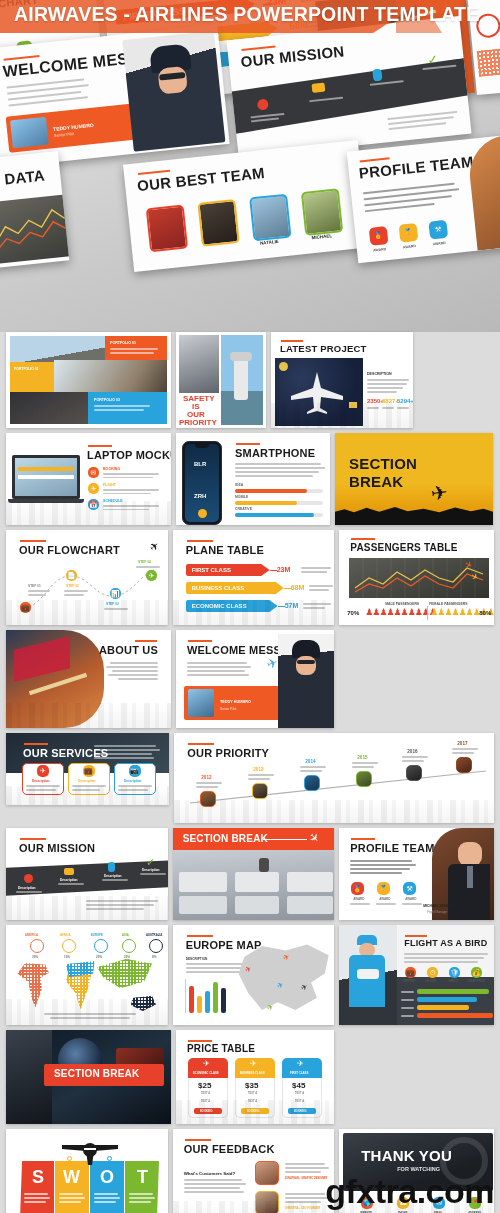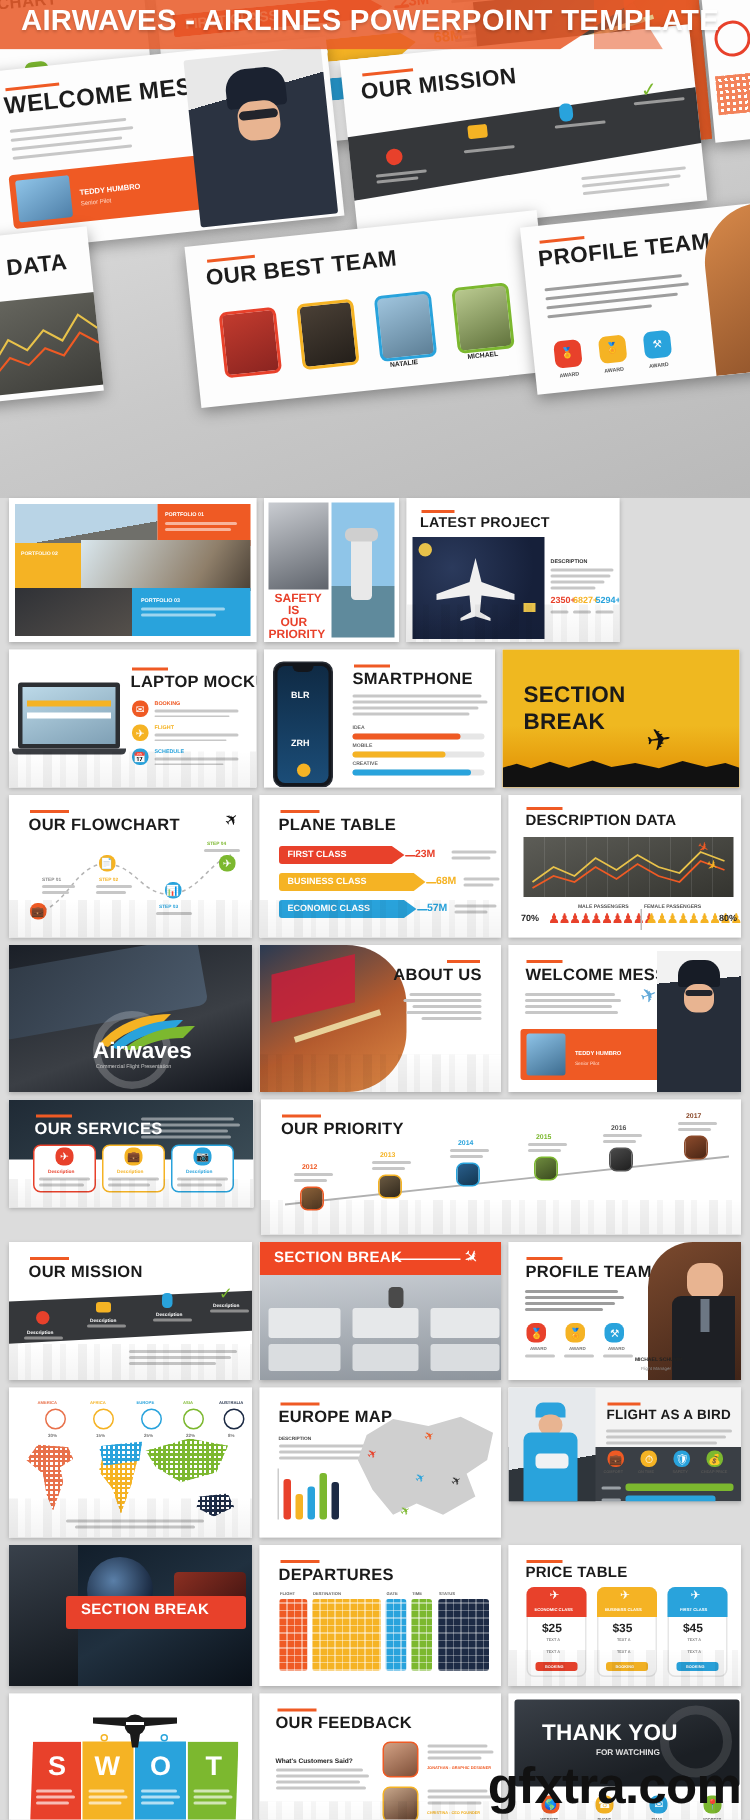--- a/index.html
+++ b/index.html
@@ -400,21 +400,21 @@
           <div class="txtline" style="left:136px;top:59px;width:20px;"></div>
           <div class="txtline" style="left:130px;top:73px;width:28px;"></div>
           <div class="txtline" style="left:130px;top:77px;width:22px;"></div>
           <div class="city"></div>
         </div>
       </div>
 
       <div class="card" style="width:158px;height:95px;">
         <div class="slide">
           <div class="rule-o" style="left:12px;top:8px;width:24px;height:1.5px;"></div>
-          <div class="s-title" style="left:11px;top:12px;font-size:10px;">DESCRIPTION DATA</div>
+          <div class="s-title" style="left:11px;top:12px;font-size:10px;">PASSENGERS TABLE</div>
           <div style="position:absolute;left:10px;top:28px;width:140px;height:40px;
                       background:linear-gradient(160deg,#5d5d57,#34342f);"></div>
           <svg style="position:absolute;left:10px;top:28px;" width="140" height="40" viewBox="0 0 140 40">
             <g stroke="rgba(255,255,255,.14)" stroke-width="0.5">
               <line x1="14" y1="0" x2="14" y2="40"></line>
                 <line x1="28" y1="0" x2="28" y2="40"></line>
               <line x1="42" y1="0" x2="42" y2="40"></line>
                 <line x1="56" y1="0" x2="56" y2="40"></line>
               <line x1="70" y1="0" x2="70" y2="40"></line>
                 <line x1="84" y1="0" x2="84" y2="40"></line>
@@ -432,35 +432,20 @@
           <div class="num" style="left:8px;top:80px;font-size:6px;color:#222;">70%</div>
           <div style="position:absolute;left:26px;top:77px;font-size:9px;color:#e8412b;letter-spacing:-1px;">♟♟♟♟♟♟♟♟♟♟</div>
           <div style="position:absolute;left:88px;top:76px;width:1px;height:14px;background:#bbb;"></div>
           <div style="position:absolute;left:91px;top:77px;font-size:9px;color:#f5b324;letter-spacing:-1px;">♟♟♟♟♟♟♟♟♟♟</div>
           <div class="num" style="left:140px;top:80px;font-size:6px;color:#222;">80%</div>
         </div>
       </div>
     </div>
 
     <div class="row">
-      <div class="card" style="width:165px;height:98px;">
-        <div class="slide" style="background:linear-gradient(160deg,#1a1f27,#3b3f45 60%,#10131a);">
-          <div style="position:absolute;left:-10px;top:6px;width:140px;height:46px;
-                      background:linear-gradient(140deg,#2f3945,#4b5a6b);transform:rotate(-10deg);border-radius:6px;"></div>
-          <div style="position:absolute;left:56px;top:44px;width:52px;height:52px;
-                      border:5px solid rgba(255,255,255,.22);border-radius:50%;"></div>
-          <svg style="position:absolute;left:58px;top:44px;" width="76" height="26" viewBox="0 0 76 26">
-            <path d="M2 22 C 16 6, 34 2, 50 2 L 42 10 C 28 10, 16 16, 8 24 Z" fill="#f5b324"></path>
-            <path d="M10 24 C 24 10, 40 6, 58 6 L 50 14 C 36 14, 24 19, 16 26 Z" fill="#29a3dc"></path>
-            <path d="M18 26 C 32 14, 48 10, 66 10 L 58 18 C 44 18, 32 22, 24 28 Z" fill="#7cb82f"></path>
-          </svg>
-          <div class="num" style="left:56px;top:62px;font-size:15px;color:#fff;">Airwaves</div>
-          <div class="num" style="left:58px;top:79px;font-size:3.6px;color:#c8c8c8;font-weight:normal;">Commercial Flight Presentation</div>
-        </div>
-      </div>
 
       <div class="card" style="width:165px;height:98px;">
         <div class="slide">
           <div style="position:absolute;left:0;top:0;width:98px;height:98px;
                       background:linear-gradient(150deg,#2a3a52,#b45b2e 55%,#e08a45);
                       border-radius:0 40px 40px 0;"></div>
           <div style="position:absolute;left:8px;top:6px;width:56px;height:46px;background:#c9203a;
                       -webkit-clip-path:polygon(0 30%,100% 0,100% 70%,0 100%);clip-path:polygon(0 30%,100% 0,100% 70%,0 100%);opacity:.85;"></div>
           <div style="position:absolute;left:22px;top:52px;width:60px;height:4px;background:#e8d29a;transform:rotate(-18deg);"></div>
           <div class="rule-o" style="right:14px;top:10px;width:22px;height:1.5px;"></div>
@@ -710,21 +695,21 @@
                -webkit-clip-path:polygon(10% 18%,28% 4%,52% 10%,74% 2%,96% 16%,92% 40%,78% 52%,84% 72%,62% 88%,44% 78%,28% 88%,14% 66%,4% 40%);
                clip-path:polygon(10% 18%,28% 4%,52% 10%,74% 2%,96% 16%,92% 40%,78% 52%,84% 72%,62% 88%,44% 78%,28% 88%,14% 66%,4% 40%);"></div>
           <div class="plane-glyph" style="left:72px;top:40px;font-size:8px;color:#e8412b;transform:rotate(-30deg);">✈</div>
           <div class="plane-glyph" style="left:110px;top:28px;font-size:8px;color:#ef5a24;transform:rotate(-30deg);">✈</div>
           <div class="plane-glyph" style="left:104px;top:56px;font-size:8px;color:#29a3dc;transform:rotate(-30deg);">✈</div>
           <div class="plane-glyph" style="left:94px;top:78px;font-size:8px;color:#7cb82f;transform:rotate(-30deg);">✈</div>
           <div class="plane-glyph" style="left:128px;top:58px;font-size:8px;color:#333;transform:rotate(-30deg);">✈</div>
         </div>
       </div>
 
-      <div class="card" style="width:158px;height:76px;">
+      <div class="card" style="width:158px;height:100px;">
         <div class="slide" style="background:linear-gradient(180deg,#f4f4f4 0 52%,#3a3f45 52% 100%);">
           <div style="position:absolute;left:0;top:0;width:58px;height:100px;
                       background:linear-gradient(170deg,#e6e9ec 0 50%,#2f353b 50% 100%);"></div>
           <div style="position:absolute;left:18px;top:10px;width:20px;height:10px;background:#2ca3dd;border-radius:5px 5px 0 0;"></div>
           <div style="position:absolute;left:20px;top:18px;width:16px;height:14px;background:#e8b491;border-radius:7px;"></div>
           <div style="position:absolute;left:10px;top:30px;width:36px;height:52px;background:#29a3dc;border-radius:5px 5px 0 0;"></div>
           <div style="position:absolute;left:18px;top:44px;width:22px;height:10px;background:#f0f2f4;border-radius:3px;"></div>
           <div class="rule-o" style="left:66px;top:10px;width:22px;height:1.5px;"></div>
           <div class="s-title" style="left:65px;top:13px;font-size:9px;">FLIGHT AS A BIRD</div>
           <div class="txtline" style="left:65px;top:28px;width:84px;"></div>
@@ -757,46 +742,20 @@
                       background:linear-gradient(160deg,#39414b,#11161c);"></div>
           <div style="position:absolute;left:52px;top:8px;width:44px;height:44px;
                       background:radial-gradient(circle at 40% 36%,#5a7fa8,#16243a 72%);border-radius:50%;"></div>
           <div style="position:absolute;left:110px;top:18px;width:48px;height:30px;
                       background:linear-gradient(140deg,#8c2f22,#3b1210);border-radius:3px;"></div>
           <div style="position:absolute;left:38px;top:34px;width:120px;height:22px;background:#e8412b;border-radius:2px;"></div>
           <div class="s-title" style="left:48px;top:38px;font-size:10px;color:#fff;">SECTION BREAK</div>
         </div>
       </div>
 
-      <div class="card" style="width:165px;height:94px;">
-        <div class="slide">
-          <div class="rule-o" style="left:14px;top:10px;width:26px;height:1.5px;"></div>
-          <div class="s-title" style="left:13px;top:14px;font-size:11px;">DEPARTURES</div>
-          <div class="num" style="left:14px;top:30px;font-size:2.8px;color:#666;">FLIGHT</div>
-          <div class="bar" style="left:13px;top:36px;width:19px;height:48px;background:#ef5a24;
-               background-image:repeating-linear-gradient(0deg,rgba(255,255,255,.45) 0 1px,transparent 1px 5px),
-                                repeating-linear-gradient(90deg,rgba(255,255,255,.45) 0 1px,transparent 1px 5px);"></div>
-          <div class="num" style="left:36px;top:30px;font-size:2.8px;color:#666;">DESTINATION</div>
-          <div class="bar" style="left:35px;top:36px;width:46px;height:48px;background:#f5b324;
-               background-image:repeating-linear-gradient(0deg,rgba(255,255,255,.45) 0 1px,transparent 1px 5px),
-                                repeating-linear-gradient(90deg,rgba(255,255,255,.45) 0 1px,transparent 1px 5px);"></div>
-          <div class="num" style="left:85px;top:30px;font-size:2.8px;color:#666;">GATE</div>
-          <div class="bar" style="left:84px;top:36px;width:14px;height:48px;background:#29a3dc;
-               background-image:repeating-linear-gradient(0deg,rgba(255,255,255,.45) 0 1px,transparent 1px 5px),
-                                repeating-linear-gradient(90deg,rgba(255,255,255,.45) 0 1px,transparent 1px 5px);"></div>
-          <div class="num" style="left:102px;top:30px;font-size:2.8px;color:#666;">TIME</div>
-          <div class="bar" style="left:101px;top:36px;width:14px;height:48px;background:#7cb82f;
-               background-image:repeating-linear-gradient(0deg,rgba(255,255,255,.45) 0 1px,transparent 1px 5px),
-                                repeating-linear-gradient(90deg,rgba(255,255,255,.45) 0 1px,transparent 1px 5px);"></div>
-          <div class="num" style="left:120px;top:30px;font-size:2.8px;color:#666;">STATUS</div>
-          <div class="bar" style="left:119px;top:36px;width:34px;height:48px;background:#1d2b45;
-               background-image:repeating-linear-gradient(0deg,rgba(255,255,255,.3) 0 1px,transparent 1px 5px),
-                                repeating-linear-gradient(90deg,rgba(255,255,255,.3) 0 1px,transparent 1px 5px);"></div>
-        </div>
-      </div>
 
       <div class="card" style="width:158px;height:94px;">
         <div class="slide">
           <div class="rule-o" style="left:12px;top:10px;width:24px;height:1.5px;"></div>
           <div class="s-title" style="left:11px;top:13px;font-size:10px;">PRICE TABLE</div>
 
           <div class="chip" style="left:12px;top:28px;width:40px;height:60px;background:#fff;border:1px solid #e6e6e6;"></div>
           <div style="position:absolute;left:12px;top:28px;width:40px;height:20px;background:#e8412b;border-radius:5px 5px 0 0;"></div>
           <div class="plane-glyph" style="left:27px;top:29px;font-size:8px;color:#fff;">✈</div>
           <div class="num" style="left:17px;top:41px;font-size:2.8px;color:#fff;">ECONOMIC CLASS</div>

